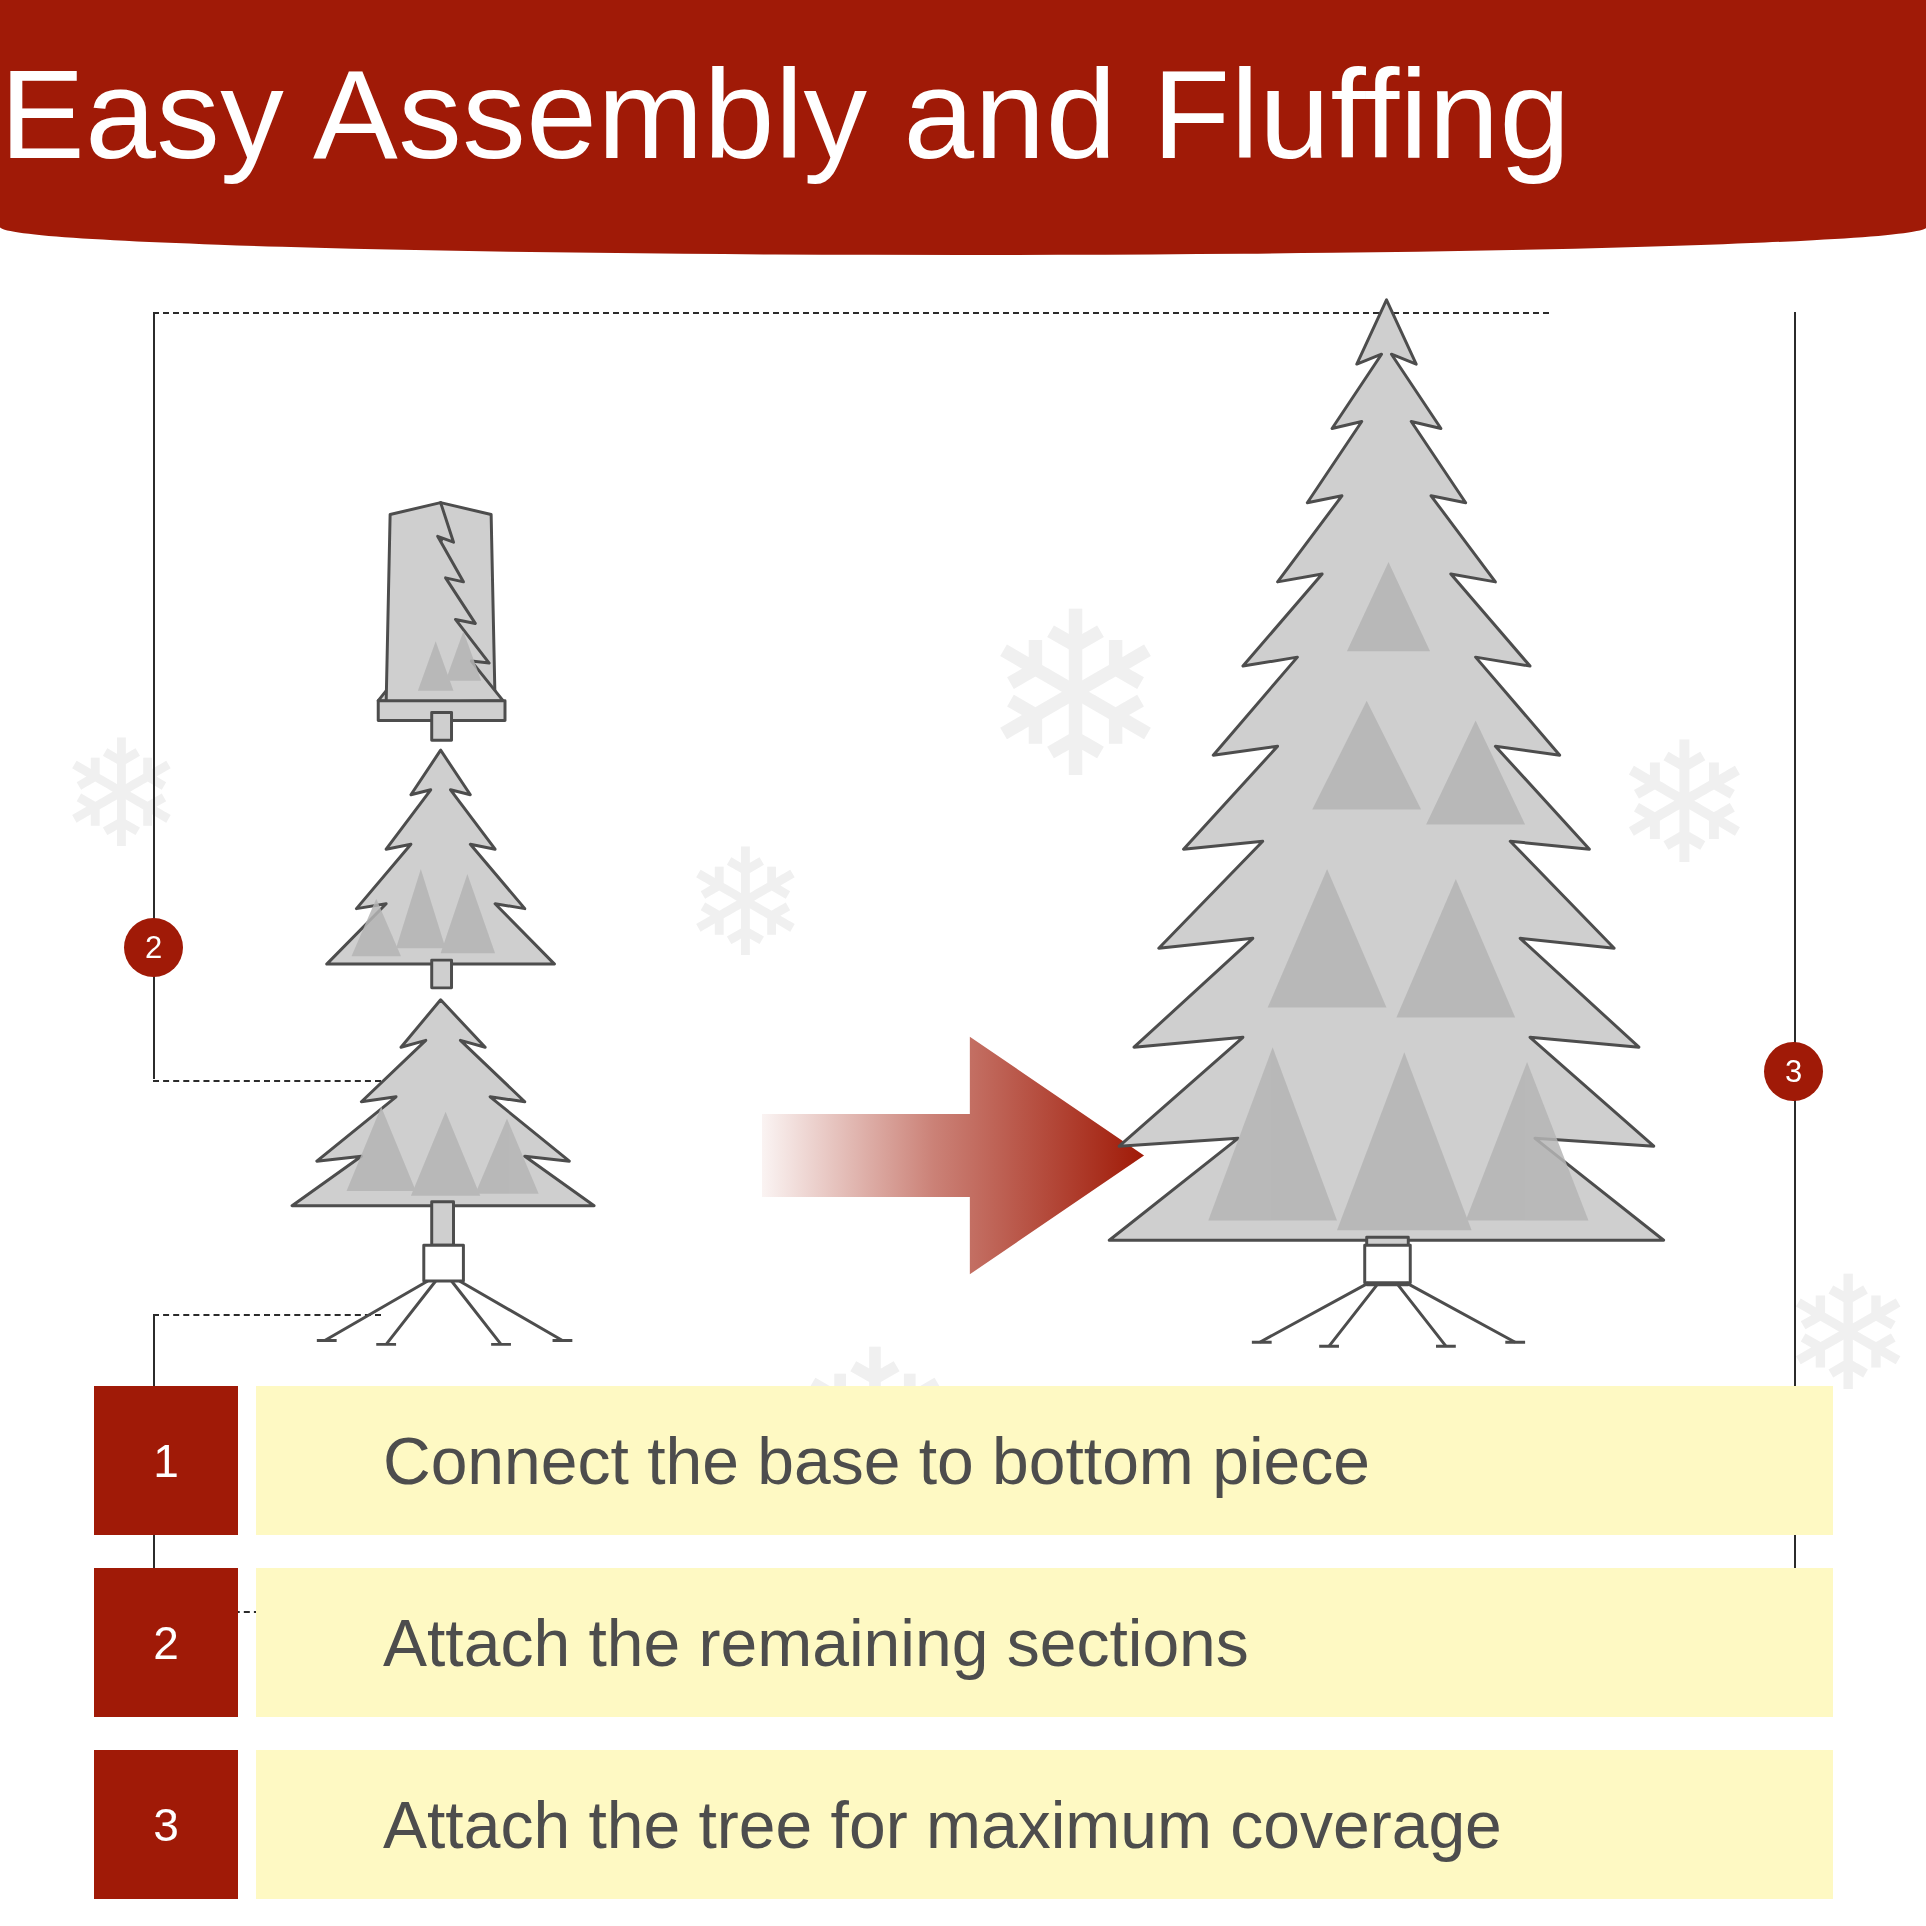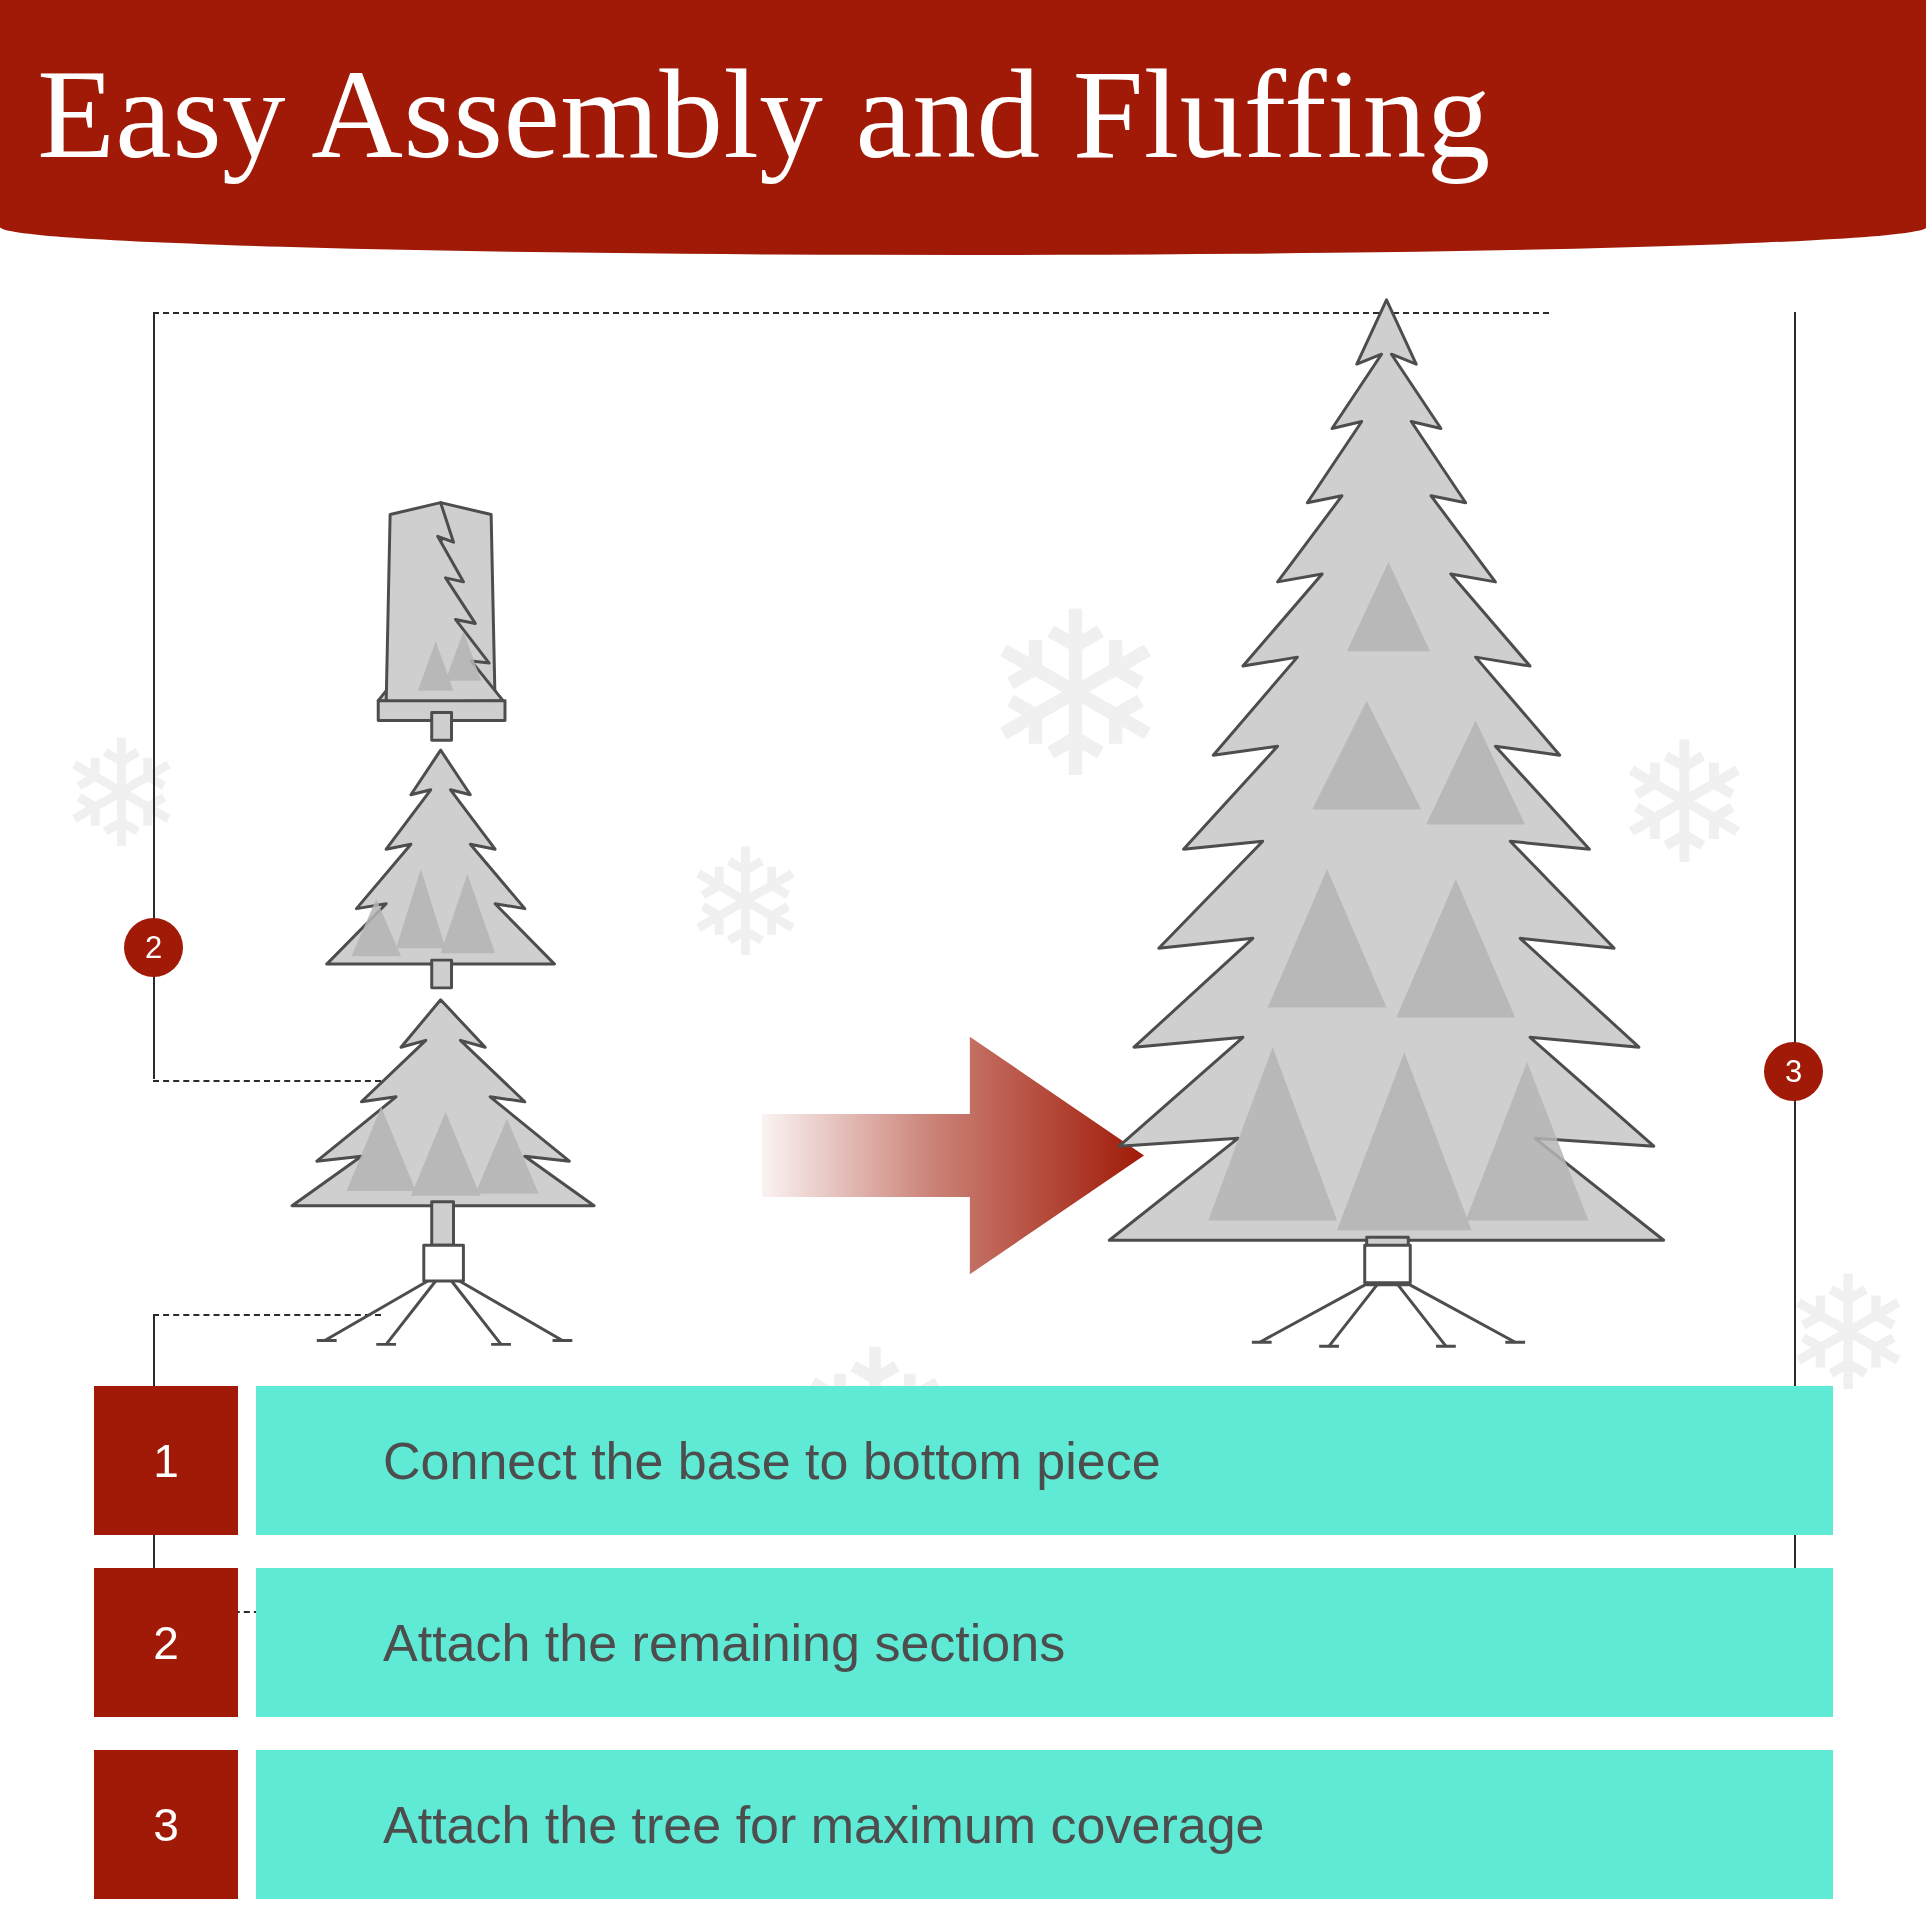--- a/index.html
+++ b/index.html
@@ -25,21 +25,21 @@
     border-bottom-left-radius: 50% 28px;
     border-bottom-right-radius: 50% 28px;
     overflow: hidden;
   }
   .header-title {
     position: absolute;
     left: 0; top: 38px;
     width: 1528px;
     text-align: center;
     color: #ffffff;
-    font-family: Liberation Serif, serif;
+    font-family: Liberation Sans, sans-serif;
     font-size: 127px;
     line-height: 1.2;
     letter-spacing: 0.5px;
     white-space: nowrap;
   }
 
   
   .stage {
     position: absolute;
     left: 0; top: 255px;
@@ -115,25 +115,25 @@
     font-size: 46px;
     display: flex;
     align-items: center;
     justify-content: center;
     flex: none;
   }
   .step-text-box {
     flex: 1;
     margin-right: 94px;
     margin-left: 18px;
-    background: #5eead4;
+    background: #fef9c3;
     display: flex;
     align-items: center;
     color: #4d4d4d;
-    font-size: 52px;
+    font-size: 66px;
     padding-left: 127px;
     box-sizing: border-box;
   }
 </style>
 </head>
 <body>
 
 <div class="header" data-name="header-banner">
   <div class="header-title" data-name="page-title">Easy Assembly and Fluffing</div>
 </div>

